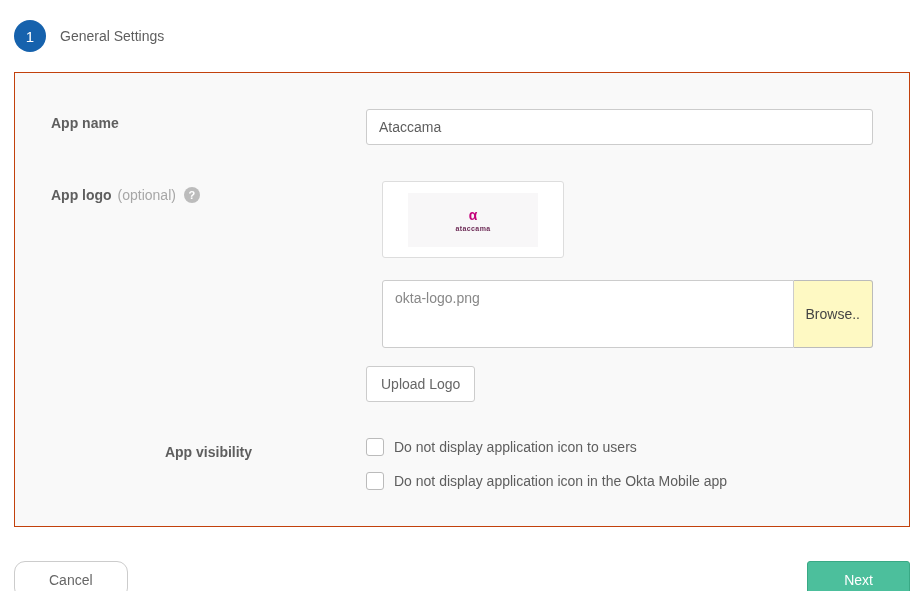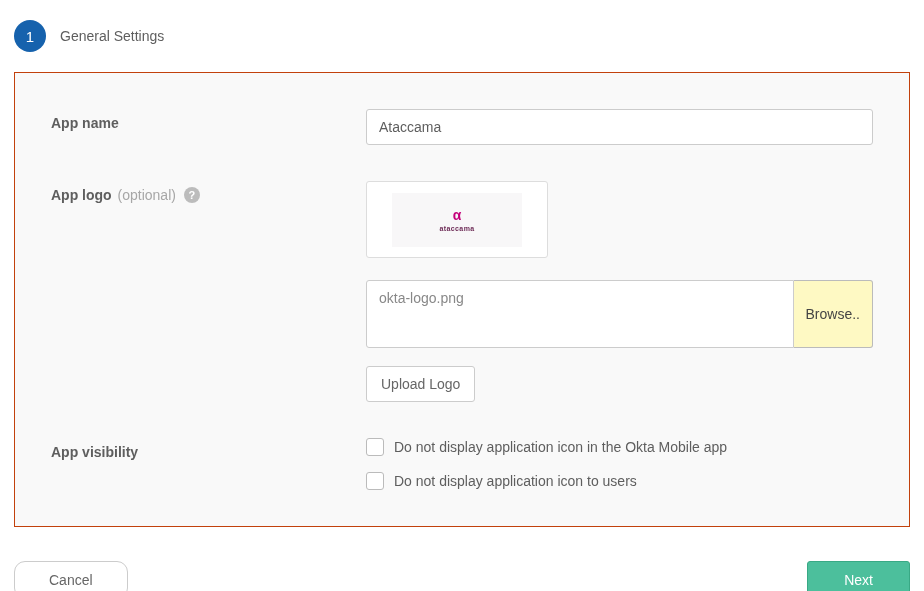--- a/index.html
+++ b/index.html
@@ -20,22 +20,22 @@
       font-size: 15px;
       margin-right: 14px;
     }
     .page-title { font-size: 14px; font-weight: 400; color: #5e5e5e; }
     .panel {
       background: #f9f9f9;
       border: 1px solid #c2410c;
       padding: 36px 36px 36px 36px;
     }
     .form-row { display:flex; align-items:flex-start; margin-bottom: 36px; }
-    .form-row.tight { margin-bottom: 18px; }
-    .form-row:last-child { margin-bottom: 0; }
+    .form-row.tight { margin-bottom: 18px; gap: 16px; }
+    .form-row:last-child { margin-bottom: 0; text-align: center; }
     .label-col { width: 315px; flex-shrink:0; padding-top:6px; font-size: 14px; color:#5e5e5e; font-weight:600; }
     .label-col .optional { color:#a7a7a7; font-weight:400; margin-left:2px; }
     .help-icon {
       display:inline-flex; align-items:center; justify-content:center;
       width: 16px; height: 16px; border-radius:50%;
       background:#bcbcbc; color:#fff; font-size:11px; font-weight:700;
       margin-left:4px; vertical-align:text-bottom;
     }
     .field-col { flex:1; }
     .text-input {
@@ -137,25 +137,25 @@
     <div class="field-col">
       <button class="btn">Upload Logo</button>
     </div>
   </div>
 
   <div class="form-row" style="margin-bottom:0;">
     <div class="label-col">App visibility</div>
     <div class="field-col">
       <div class="checkbox-row">
         <div class="chk"></div>
-        <span class="chk-label">Do not display application icon in the Okta Mobile app</span>
+        <span class="chk-label">Do not display application icon to users</span>
       </div>
       <div class="checkbox-row">
         <div class="chk"></div>
-        <span class="chk-label">Do not display application icon to users</span>
+        <span class="chk-label">Do not display application icon in the Okta Mobile app</span>
       </div>
     </div>
   </div>
 
 </div>
 
 <div class="footer-row">
   <button class="cancel-btn">Cancel</button>
   <button class="next-btn">Next</button>
 </div>

